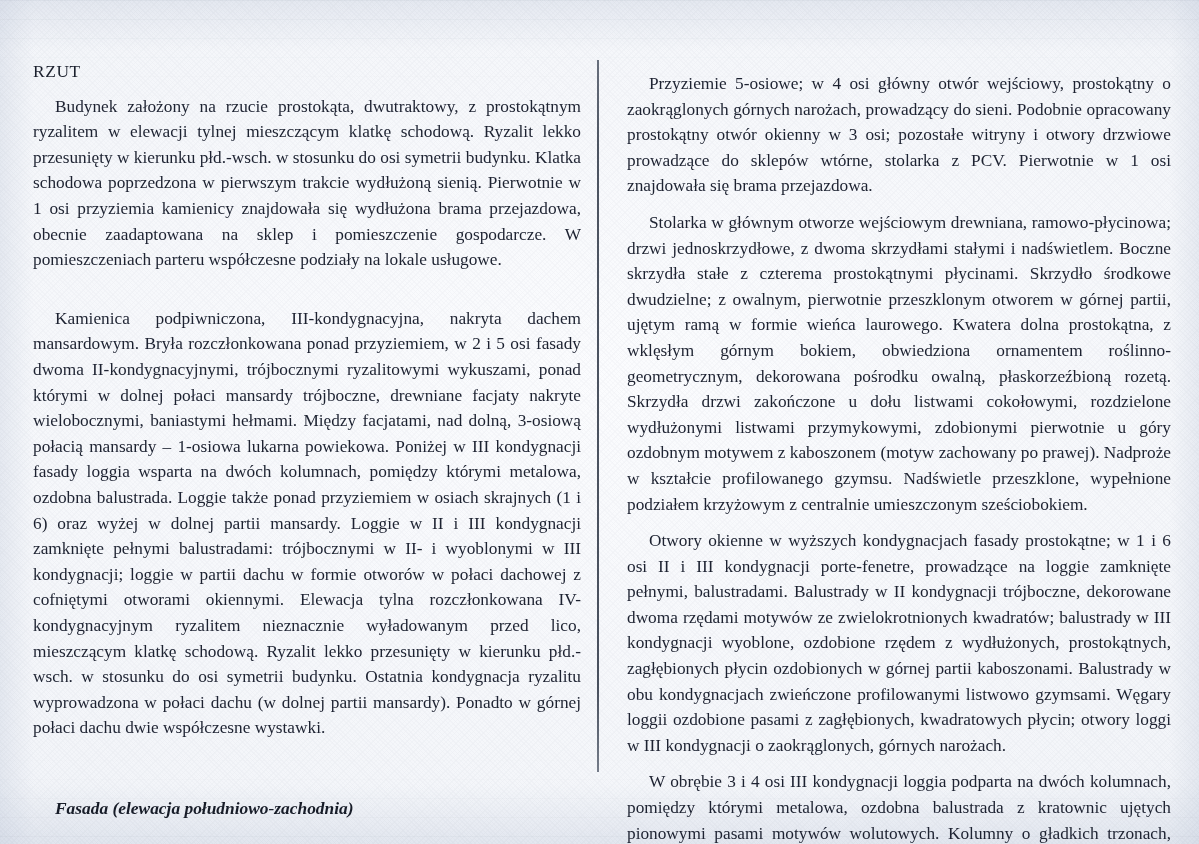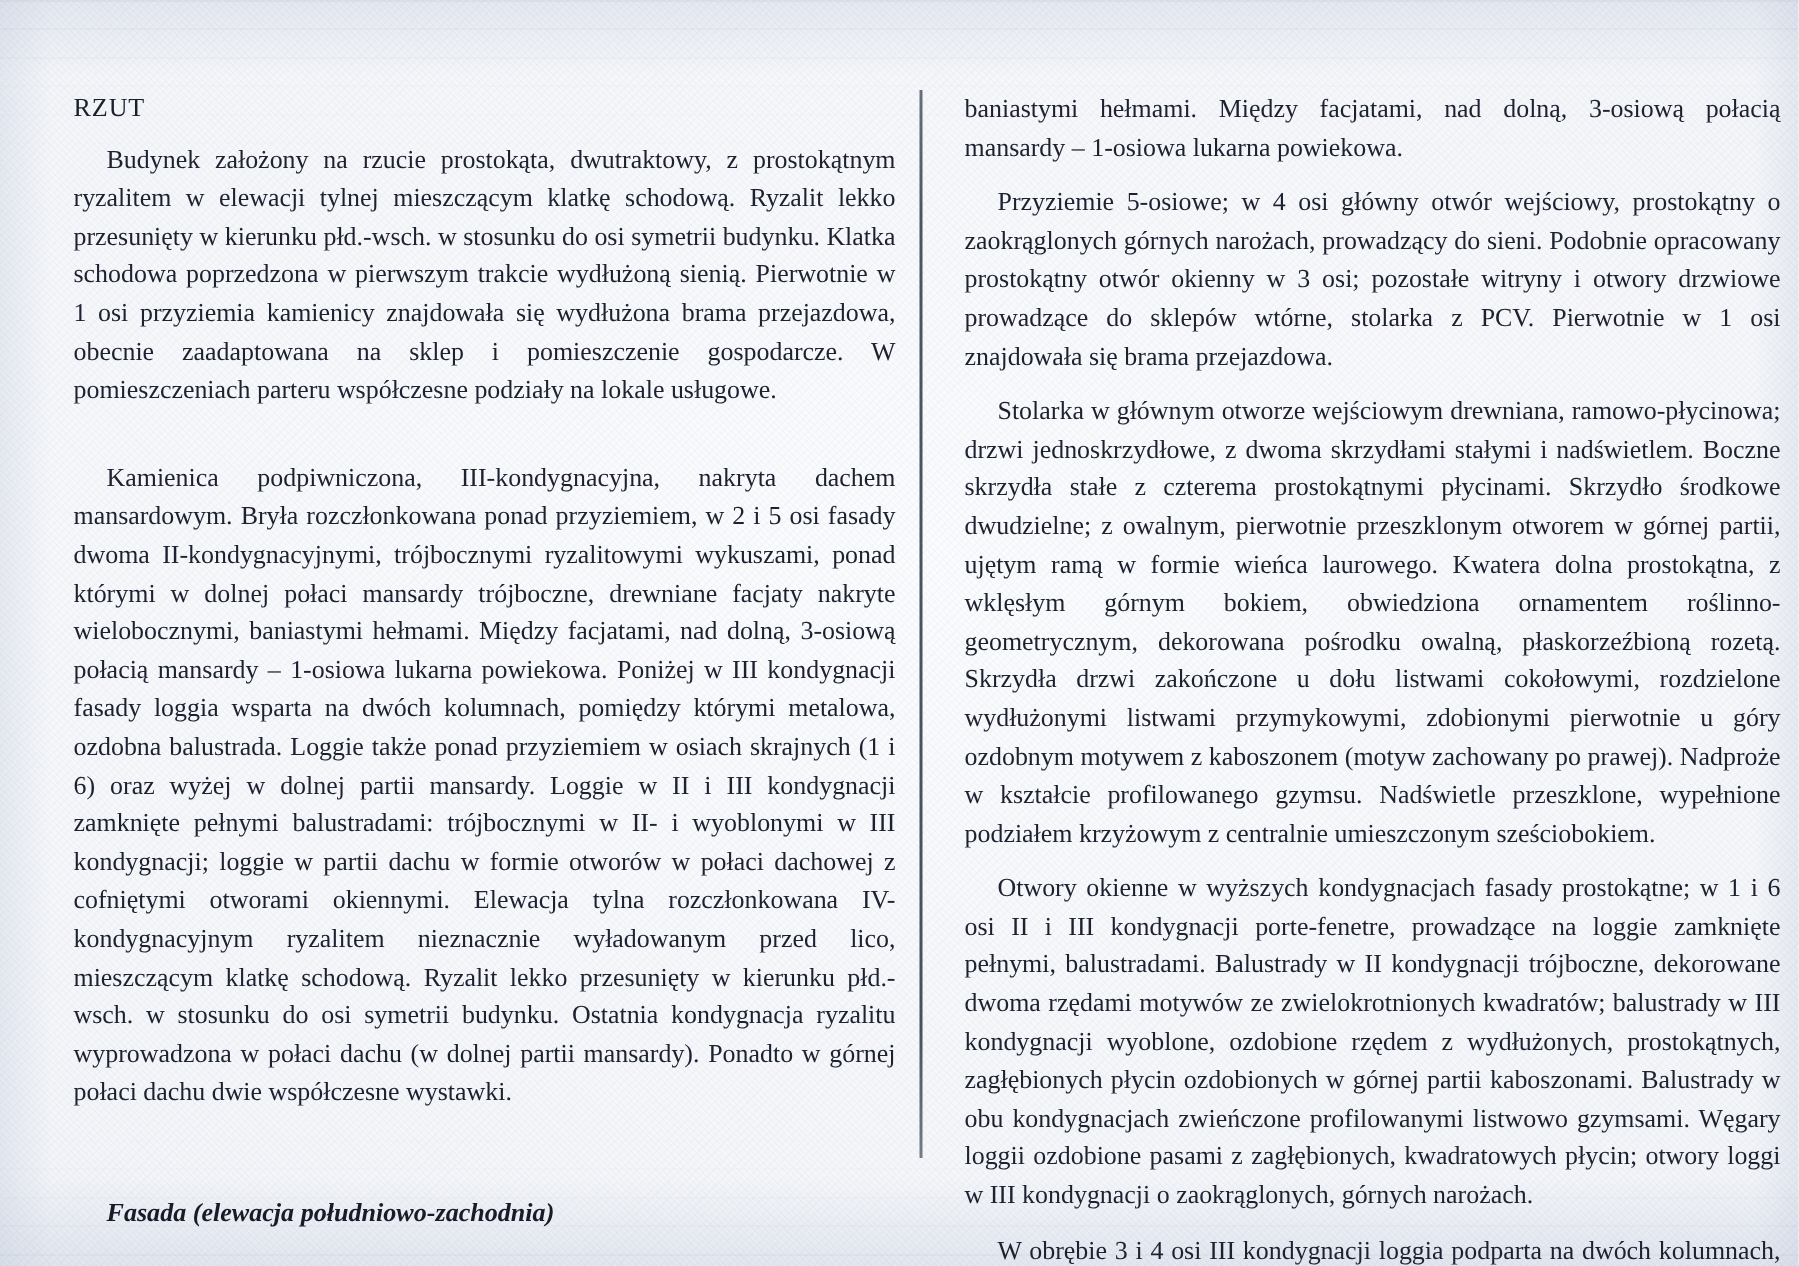--- a/index.html
+++ b/index.html
@@ -48,21 +48,21 @@
     -webkit-mask-image:
       linear-gradient(180deg, rgba(0,0,0,0.9) 0px, rgba(0,0,0,0.25) 60px, rgba(0,0,0,0.0) 120px),
       linear-gradient(0deg, rgba(0,0,0,0.75) 0px, rgba(0,0,0,0.15) 70px, rgba(0,0,0,0.0) 130px);
     mask-image:
       linear-gradient(180deg, rgba(0,0,0,0.9) 0px, rgba(0,0,0,0.25) 60px, rgba(0,0,0,0.0) 120px),
       linear-gradient(0deg, rgba(0,0,0,0.75) 0px, rgba(0,0,0,0.15) 70px, rgba(0,0,0,0.0) 130px);
   }
 
   #content {
     position: absolute;
-    left: 16px;
+    left: 0;
     top: 0;
     width: 1051px;
     height: 844px;
   }
 
   .column {
     position: absolute;
     top: 60px;
   }
   #col-left  { left: 33px;  width: 548px; }
@@ -146,21 +146,20 @@
     <div class="gap-xl"></div>
 
     <div class="gap-md"></div>
 
     <p class="sub-heading">Fasada (elewacja południowo-zachodnia)</p>
 
   </div>
 
   <div class="column" id="col-right">
 
-    <p class="body">baniastymi hełmami. Między facjatami, nad dolną, 3-osiową połacią mansardy – 1-osiowa lukarna powiekowa.</p>
 
     <div class="gap-sm"></div>
 
     <p class="body indent">Przyziemie 5-osiowe; w 4 osi główny otwór wejściowy, prostokątny o zaokrąglonych górnych narożach, prowadzący do sieni. Podobnie opracowany prostokątny otwór okienny w 3 osi; pozostałe witryny i otwory drzwiowe prowadzące do sklepów wtórne, stolarka z PCV. Pierwotnie w 1 osi znajdowała się brama przejazdowa.</p>
 
     <div class="gap-sm"></div>
 
     <p class="body indent">Stolarka w głównym otworze wejściowym drewniana, ramowo-płycinowa; drzwi jednoskrzydłowe, z dwoma skrzydłami stałymi i nadświetlem. Boczne skrzydła stałe z czterema prostokątnymi płycinami. Skrzydło środkowe dwudzielne; z owalnym, pierwotnie przeszklonym otworem w górnej partii, ujętym ramą w formie wieńca laurowego. Kwatera dolna prostokątna, z wklęsłym górnym bokiem, obwiedziona ornamentem roślinno-geometrycznym, dekorowana pośrodku owalną, płaskorzeźbioną rozetą. Skrzydła drzwi zakończone u dołu listwami cokołowymi, rozdzielone wydłużonymi listwami przymykowymi, zdobionymi pierwotnie u góry ozdobnym motywem z kaboszonem (motyw zachowany po prawej). Nadproże w kształcie profilowanego gzymsu. Nadświetle przeszklone, wypełnione podziałem krzyżowym z centralnie umieszczonym sześciobokiem.</p>
 
     <div class="gap-sm"></div>

